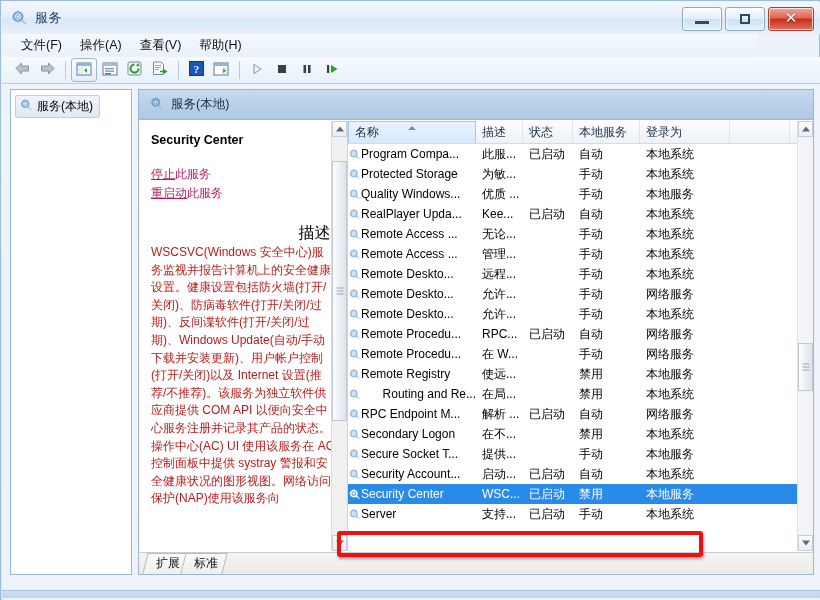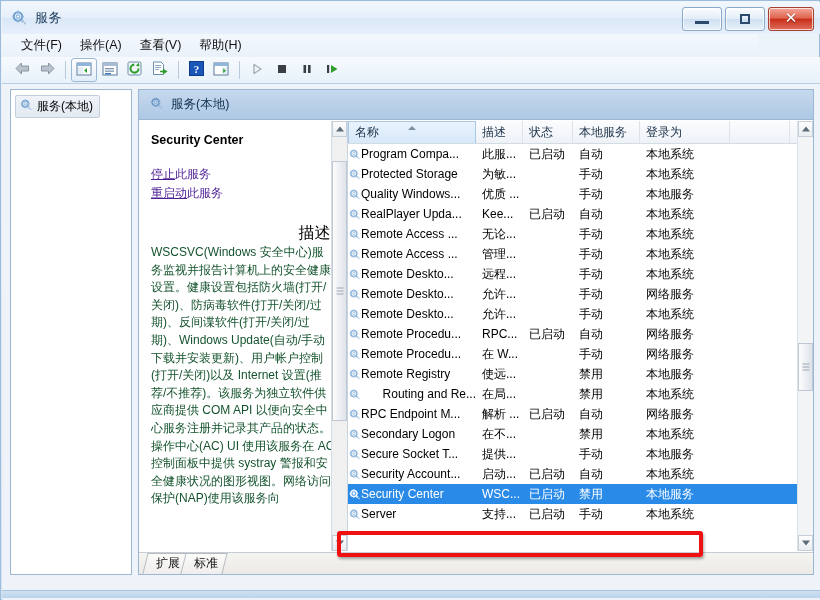--- a/index.html
+++ b/index.html
@@ -215,37 +215,37 @@
   .detail-inner {
     padding: 12px 12px 4px 12px;
   }
   .detail-title {
     font-size: 12.5px;
     font-weight: bold;
     color: #000;
     margin-bottom: 18px;
   }
   .detail-link {
-    color: #4c1d95;
+    color: #be185d;
     text-decoration: none;
     font-size: 12px;
     line-height: 19px;
     display: block;
     cursor: default;
   }
   .detail-link u { text-decoration: underline; }
   .detail-desc-label {
     margin-top: 20px;
     font-size: 16px;
     text-align: right;
   }
   .detail-desc {
     font-size: 12px;
     line-height: 17.6px;
-    color: #14532d;
+    color: #b91c1c;
     word-break: break-all;
   }
 
   
   .vscroll {
     position: absolute;
     top: 0; right: 0;
     width: 16px;
     height: 100%;
     background: #f0f0f0;

